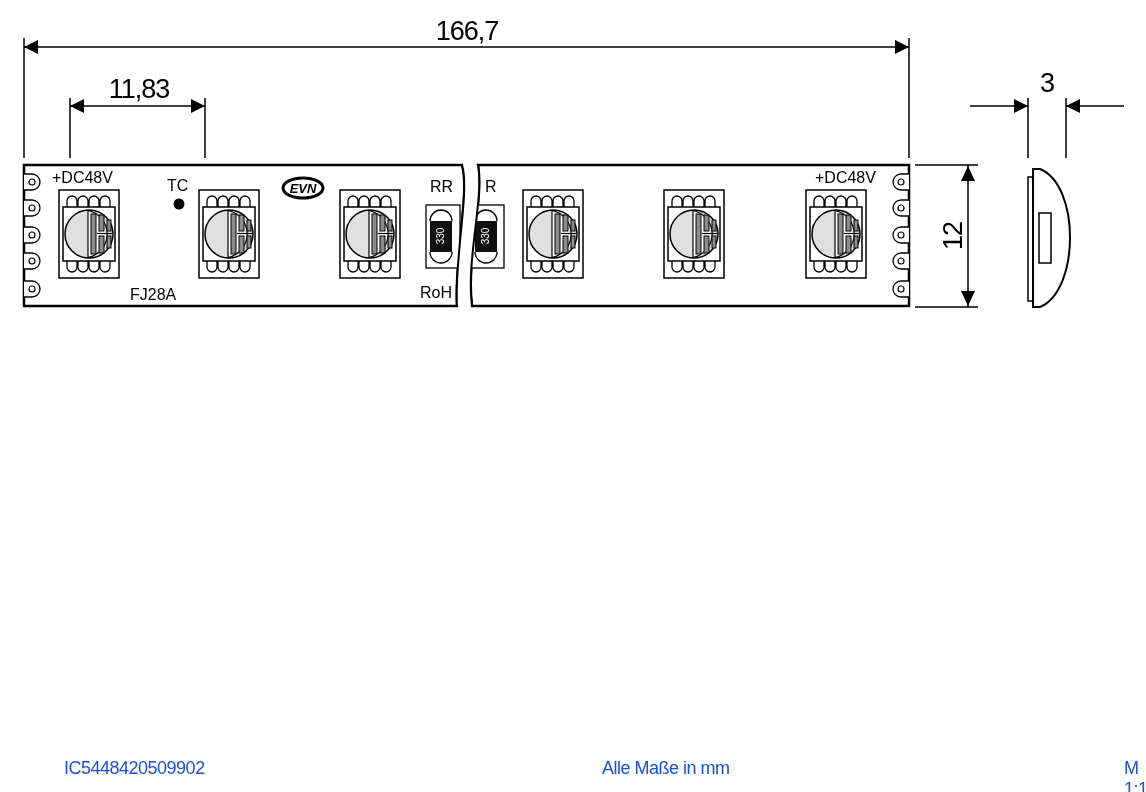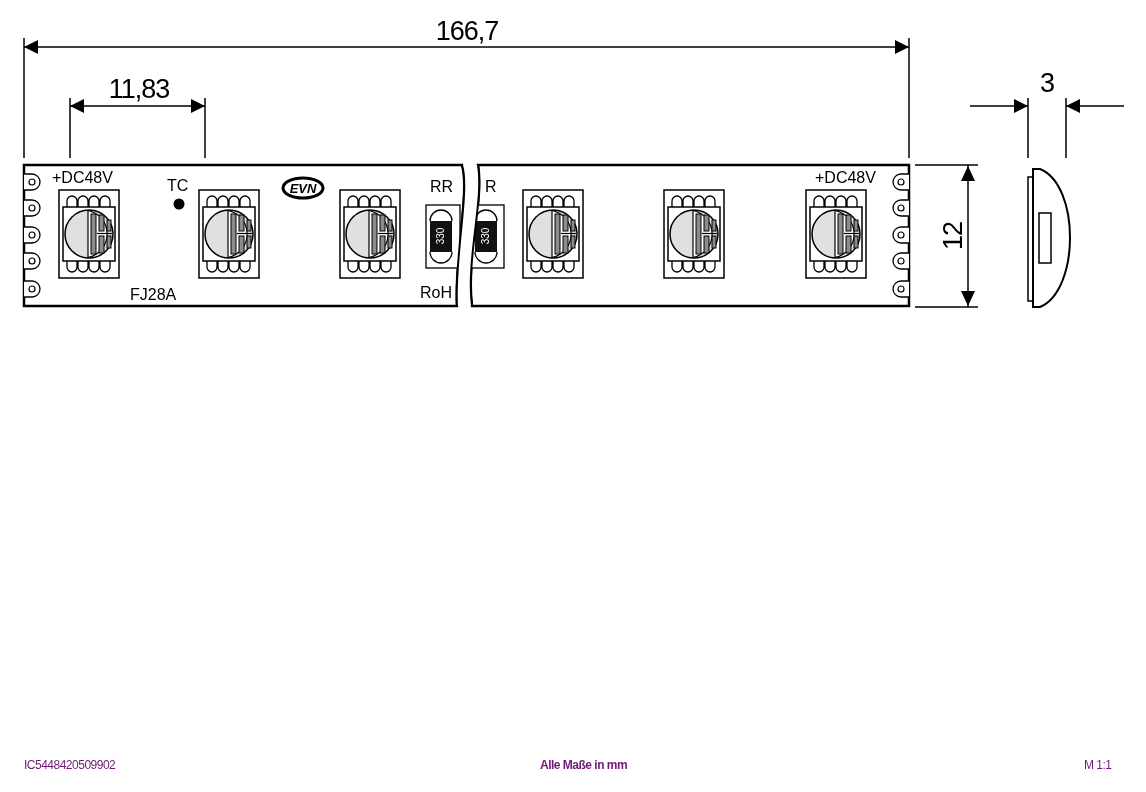--- a/index.html
+++ b/index.html
@@ -1,23 +1,23 @@
 <!DOCTYPE html>
 <html><head>
   <meta charset="utf-8">
   <style>
     html, body { margin: 0; padding: 0; background: #ffffff; }
     body { width: 1146px; height: 792px; position: relative; overflow: hidden;
            font-family: "Liberation Sans", sans-serif; color: #000; }
     #drawing { position: absolute; left: 0; top: 0; width: 1146px; height: 792px; }
     .dim-text { font-family: "Liberation Sans", sans-serif; font-size: 27px; fill: #000; letter-spacing: -1px; }
     .pcb-text { font-family: "Liberation Sans", sans-serif; font-size: 16px; fill: #000; }
-    .footer { position: absolute; top: 758px; font-size: 12px; letter-spacing: -0.5px; color: #701a75; }
+    .footer { position: absolute; top: 758px; font-size: 18px; letter-spacing: -0.5px; color: #1d4ed8; margin-left: 40px; }
     #footer-left { left: 24px; }
-    #footer-center { left: 540px; font-weight: bold; }
+    #footer-center { left: 562px; }
     #footer-right { left: 1084px; }
   </style>
 </head>
 <body>
 
 <svg id="drawing" viewBox="0 0 1146 792" xmlns="http://www.w3.org/2000/svg">
   <defs>
     <g id="led-pkg">
       <rect x="0" y="0" width="60" height="88" fill="#fff" stroke="#000" stroke-width="1.5"></rect>
       <path d="M8 17 v-6 a5 5 0 0 1 10 0 v6 M19 17 v-6 a5 5 0 0 1 10 0 v6 M30 17 v-6 a5 5 0 0 1 10 0 v6 M41 17 v-6 a5 5 0 0 1 10 0 v6" fill="none" stroke="#000" stroke-width="1.3"></path>

